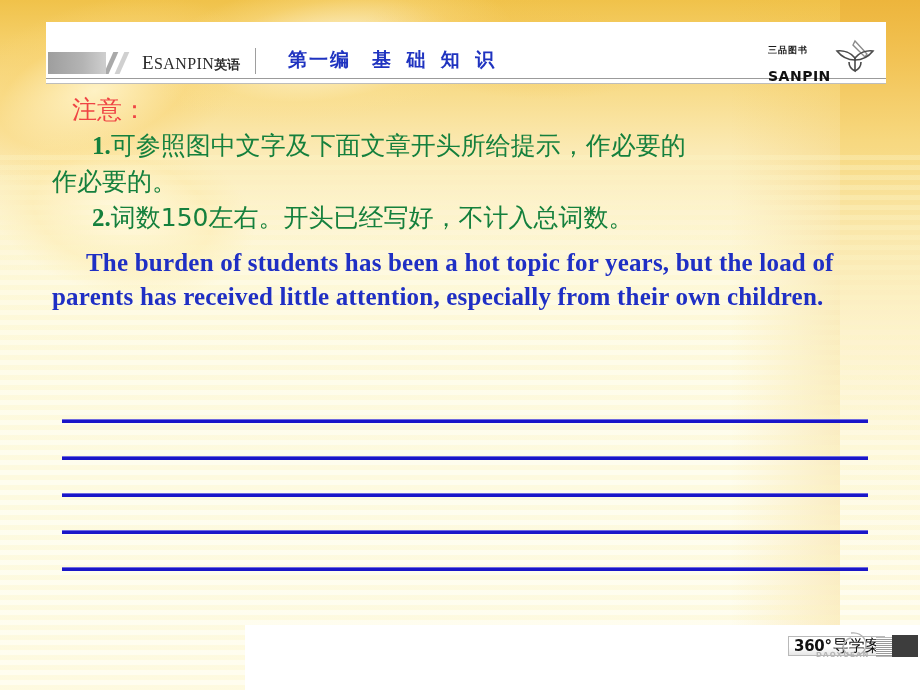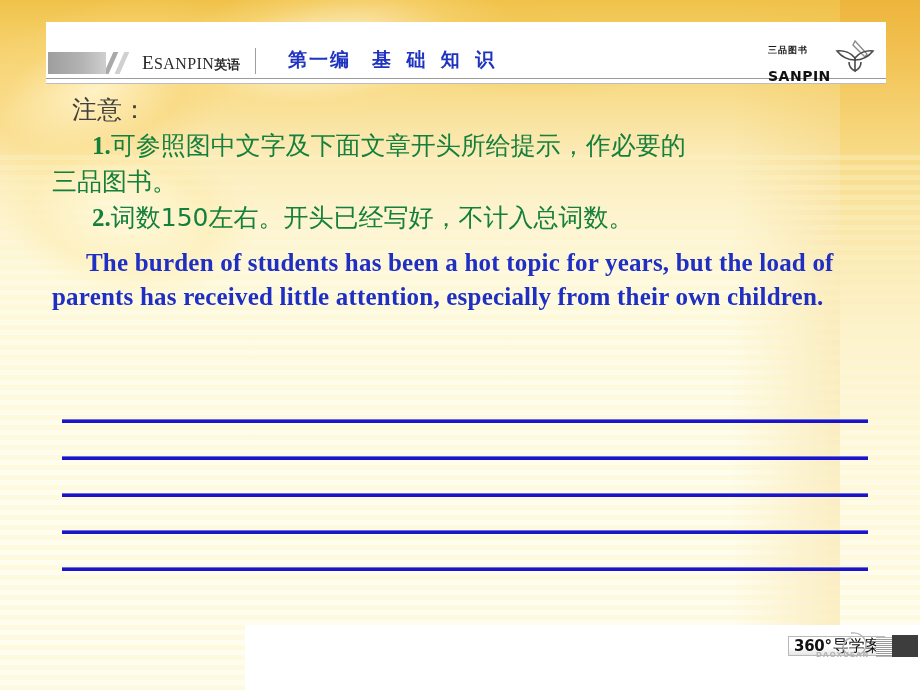--- a/index.html
+++ b/index.html
@@ -211,21 +211,21 @@
   }
 
   
   .content {
     position: absolute;
     left: 52px; top: 92px;
     width: 830px;
   }
   .cn-line {
     font-family: "DejaVu Sans", sans-serif;
-    color: #404040;
+    color: #ef4444;
     font-size: 25px;
     line-height: 36px;
     white-space: nowrap;
   }
   .cn-wrap {
     font-family: "DejaVu Sans", sans-serif;
     color: #15803d;
     font-size: 25px;
     line-height: 36px;
   }
@@ -364,21 +364,21 @@
       <path d="M23 22 C30 22 37 18 41 13 C34 12 27 15 23 20 Z" fill="none" stroke="#4a4a4a" stroke-width="1.6"></path>
       <path d="M23 20 L23 33 C19 31 17 27 17 24" fill="none" stroke="#4a4a4a" stroke-width="1.6"></path>
       <path d="M23 33 C27 31 29 27 29 24" fill="none" stroke="#4a4a4a" stroke-width="1.6"></path>
     </svg>
   </div>
 
   <div class="content">
     <div class="cn-line indent-1">注意：</div>
 
     <div class="cn-wrap indent-2"><span class="num">1.</span><span>可参照图中文字及下面文章开头所给提示，作必要的</span></div>
-    <div class="cn-wrap">三品图书。</div>
+    <div class="cn-wrap">作必要的。</div>
 
     <div class="cn-wrap indent-2"><span class="num">2.</span><span>词数150左右。开头已经写好，不计入总词数。</span></div>
 
 
     <div class="en-para">The burden of students has been a hot topic for years, but the load of parents has received little attention, especially from their own children.</div>
   </div>
 
   <div class="rule-line" style="top:419px"></div>
   <div class="rule-line" style="top:456px"></div>
   <div class="rule-line" style="top:493px"></div>

